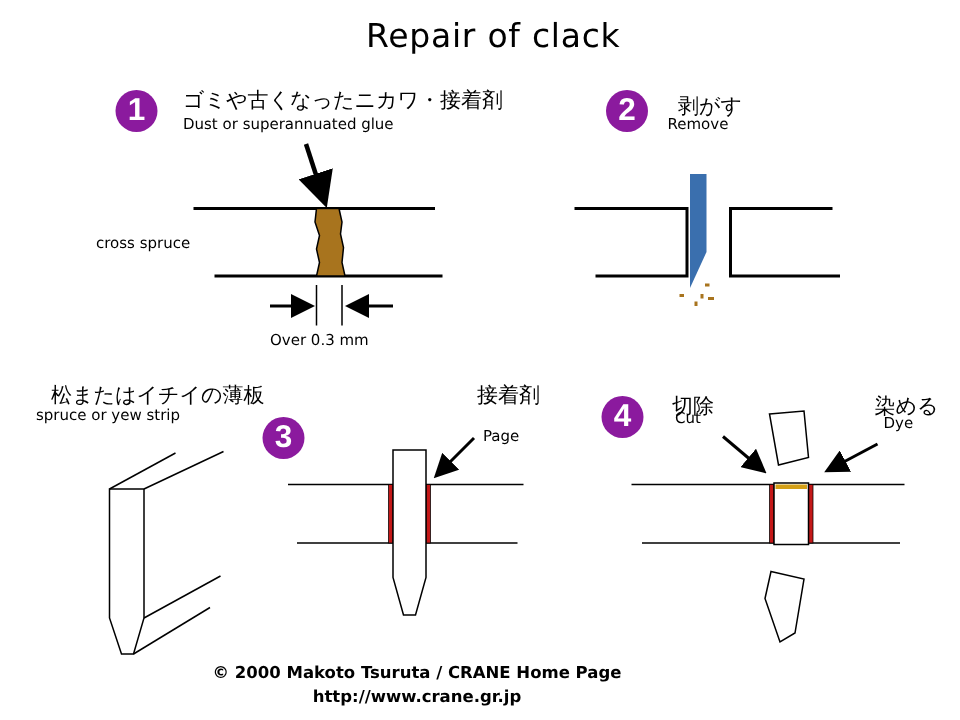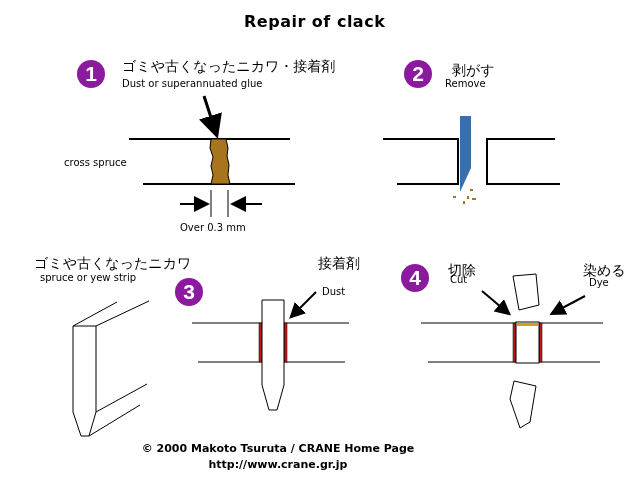--- a/index.html
+++ b/index.html
@@ -1,19 +1,19 @@
 <!DOCTYPE html>
 <html><head>
 <meta charset="utf-8">
 <style>
   html, body { margin:0; padding:0; background:#ffffff; }
   body { width:640px; height:480px; position:relative; overflow:hidden;
          font-family:"DejaVu Sans", "Liberation Sans", sans-serif; color:#000; }
   .abs { position:absolute; white-space:nowrap; }
-  .title { font-size:16px; font-weight:bold; letter-spacing:0.5px; }
+  .title { font-size:22px; font-weight:normal; letter-spacing:0.5px; }
   .jp { font-size:14px; }
   .en { font-size:10px; font-weight:normal; }
   .badge { position:absolute; width:28px; height:28px; border-radius:50%;
            color:#fff; font-weight:bold; font-size:21px; text-align:center; line-height:28px;
            font-family:"Liberation Sans", sans-serif; }
   svg { position:absolute; left:0; top:0; }
   .foot { font-size:11px; font-weight:bold; text-align:center; width:556px; left:0; }
 </style>
 </head>
 <body>
@@ -23,25 +23,25 @@
 <div class="badge" style="left:77px; top:60px; background:#8b1a9e;">1</div>
 <div class="abs jp" style="left:122px; top:58px;">ゴミや古くなったニカワ・接着剤</div>
 <div class="abs en" style="left:122px; top:78px;">Dust or superannuated glue</div>
 <div class="abs en" style="left:64px; top:157px;">cross spruce</div>
 <div class="abs en" style="left:180px; top:222px;">Over 0.3 mm</div>
 
 <div class="badge" style="left:404px; top:60px; background:#8b1a9e;">2</div>
 <div class="abs jp" style="left:452px; top:62px;">剥がす</div>
 <div class="abs en" style="left:445px; top:78px;">Remove</div>
 
-<div class="abs jp" style="left:34px; top:255px;">ゴミや古くなったニカワ</div>
-<div class="abs en" style="left:40px; top:272px;">spruce or yew strip</div>
+<div class="abs jp" style="left:34px; top:255px;">松またはイチイの薄板</div>
+<div class="abs en" style="left:24px; top:272px;">spruce or yew strip</div>
 <div class="badge" style="left:175px; top:278px; background:#8b1a9e;">3</div>
 <div class="abs jp" style="left:318px; top:255px;">接着剤</div>
-<div class="abs en" style="left:322px; top:286px;">Dust</div>
+<div class="abs en" style="left:322px; top:286px;">Page</div>
 
 <div class="badge" style="left:401px; top:264px; background:#8b1a9e;">4</div>
 <div class="abs jp" style="left:448px; top:262px;">切除</div>
 <div class="abs en" style="left:450px; top:274px;">Cut</div>
 <div class="abs jp" style="left:583px; top:262px;">染める</div>
 <div class="abs en" style="left:589px; top:277px;">Dye</div>
 
 <div class="abs foot" style="top:442px;">© 2000 Makoto Tsuruta / CRANE Home Page</div>
 <div class="abs foot" style="top:458px;">http://www.crane.gr.jp</div>
 

